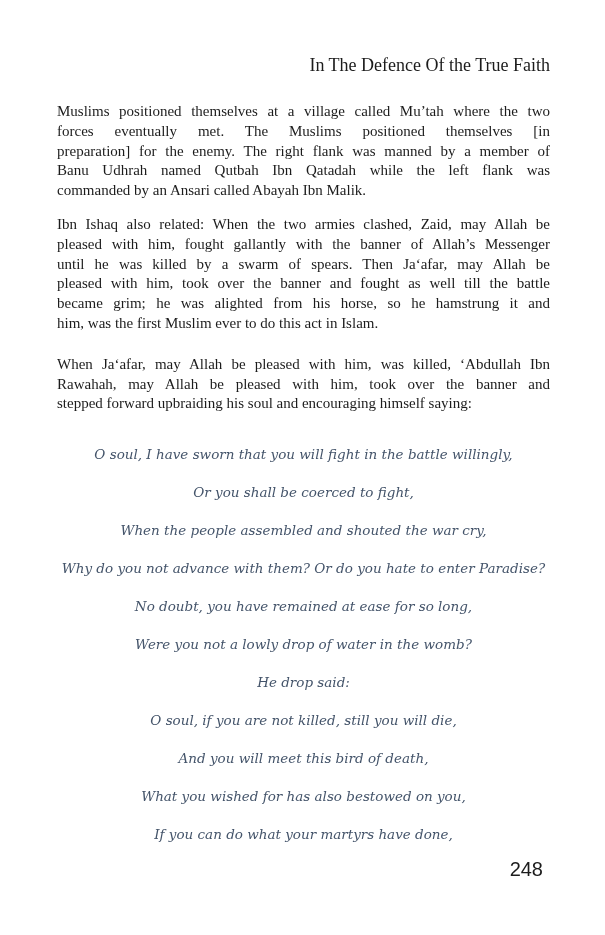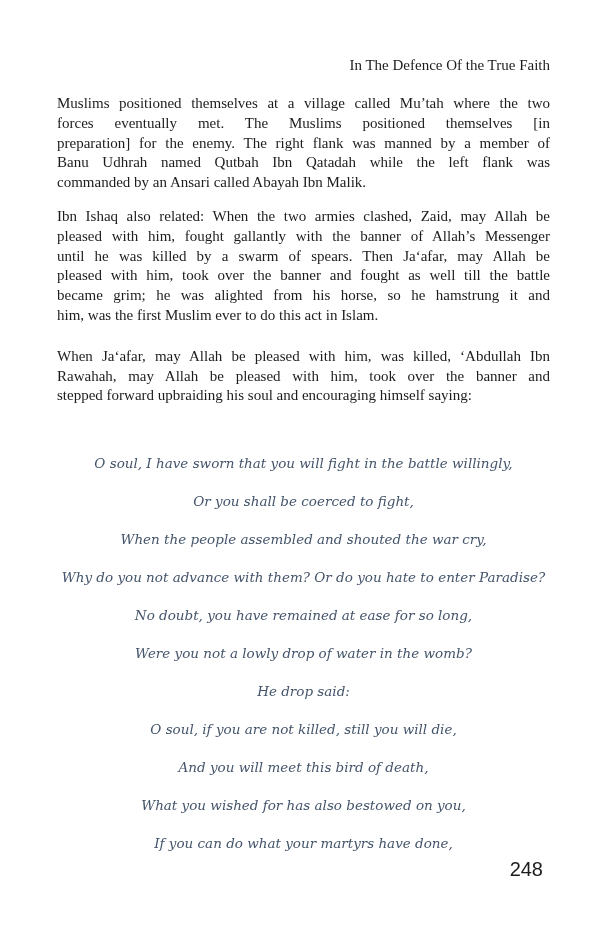--- a/index.html
+++ b/index.html
@@ -13,43 +13,43 @@
     height: 935px;
     background: #ffffff;
     overflow: hidden;
     font-family: "Liberation Serif", serif;
     color: #1c1c1c;
     box-sizing: border-box;
     padding: 57px 55px 0 57px;
   }
   .page-header {
     text-align: right;
-    font-size: 15px;
+    font-size: 18px;
     line-height: 16px;
     color: #1c1c1c;
   }
   .body-paragraph {
     margin: 0;
   }
-  .body-paragraph.p1 { margin-top: 21px; }
+  .body-paragraph.p1 { margin-top: 29px; }
   .body-paragraph.p2 { margin-top: 14px; }
   .body-paragraph.p3 { margin-top: 21px; }
   .jline {
     font-size: 15px;
     line-height: 19.8px;
     text-align: justify;
     text-align-last: justify;
     white-space: normal;
     color: #1c1c1c;
   }
   .jline.last {
     text-align-last: left;
   }
   .poem-section {
-    margin-top: 48px;
+    margin-top: 31px;
   }
   .poem-line {
     font-family: "DejaVu Serif", serif;
     font-style: italic;
     font-size: 13.5px;
     line-height: 19px;
     margin-bottom: 19px;
     text-align: center;
     white-space: nowrap;
     color: #44546a;

